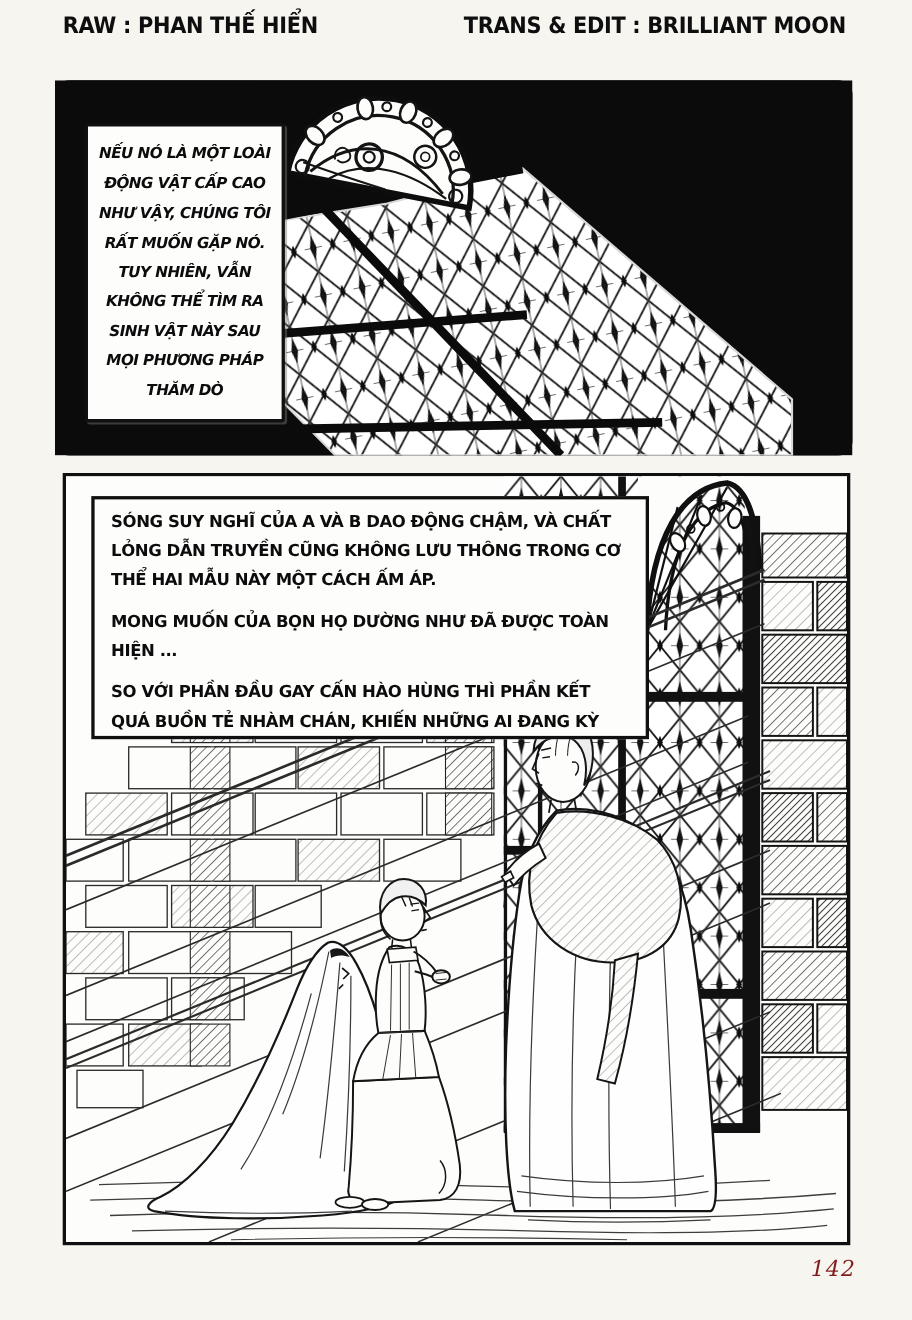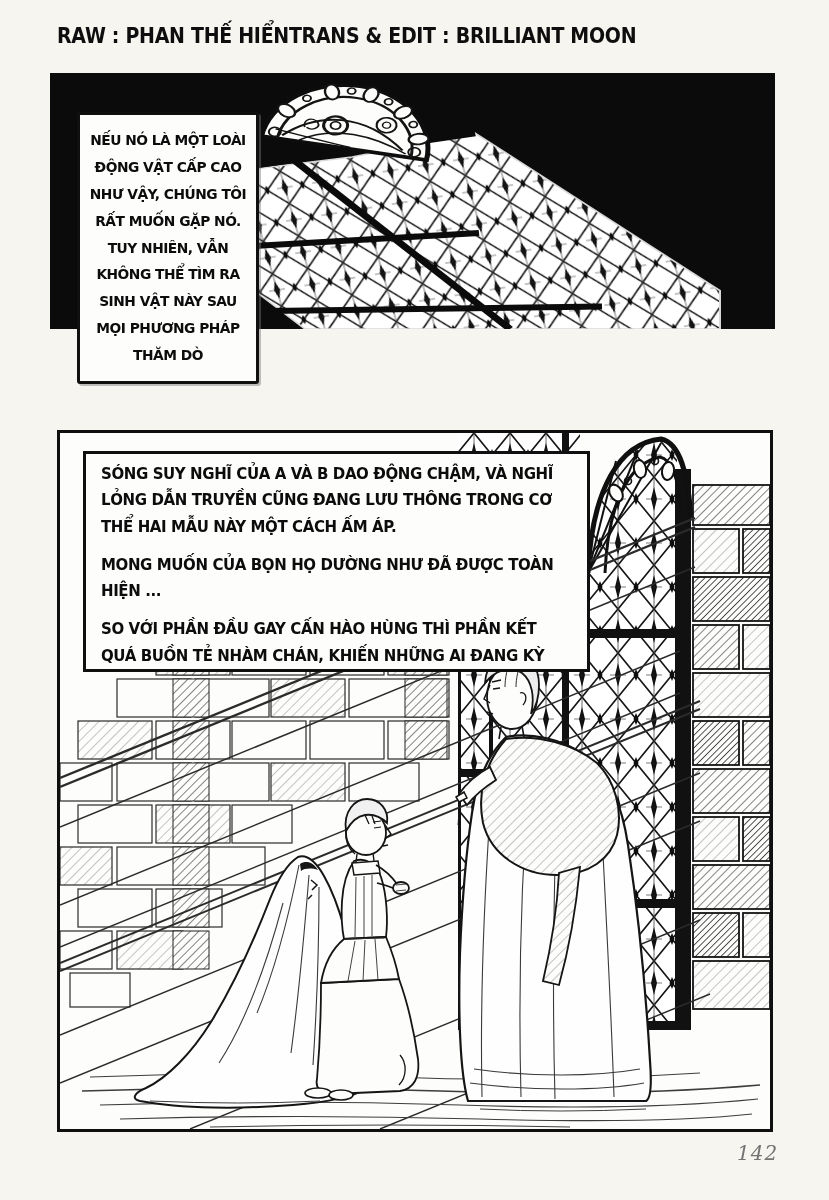--- a/index.html
+++ b/index.html
@@ -1,46 +1,46 @@
 <!DOCTYPE html>
 <html><head>
 <meta charset="utf-8">
 <style>
   html,body{margin:0;padding:0;}
   body{width:829px;height:1200px;position:relative;background:#f7f5f0;
        font-family:"DejaVu Sans","Liberation Sans",sans-serif;overflow:hidden;}
   .page{position:absolute;inset:0;}
   
-  .credits{position:absolute;top:24px;left:57px;width:712px;display:flex;
-           align-items:flex-start;}
+  .credits{position:absolute;top:12px;left:57px;width:712px;display:flex;
+           justify-content:space-between;align-items:flex-start;}
   .credit{font-size:19px;font-weight:700;color:#0e0e0e;letter-spacing:-0.3px;
           transform:scaleY(1.08);transform-origin:top left;white-space:nowrap;}
   
   .panel{position:absolute;box-sizing:border-box;}
-  #panel1{left:50px;top:73px;width:725px;height:256px;background:#0b0b0b;border-radius:13px;}
+  #panel1{left:50px;top:73px;width:725px;height:341px;background:#0b0b0b;border-radius:13px;font-style:italic;}
   #panel2{left:57px;top:430px;width:716px;height:702px;background:#fdfdfb;
           border:3px solid #0f0f0f;}
   .art{position:absolute;inset:0;width:100%;height:100%;}
   
   .bubble{position:absolute;background:#fdfdfc;border:3px solid #101010;border-radius:3px;
           display:flex;align-items:center;justify-content:center;text-align:center;
           box-shadow:2px 2px 0 rgba(120,120,120,.45);}
   .bubble-text{white-space:pre-line;font-size:13.8px;font-weight:700;color:#0c0c0c;
                line-height:1.95;letter-spacing:-0.5px;padding:4px 5px;}
   #bubble-left{left:27px;top:39px;width:176px;height:266px;}
   #bubble-right{left:487px;top:35px;width:204px;height:263px;}
   
   .narration{position:absolute;left:23px;top:18px;width:507px;height:221px;overflow:hidden;
              background:#fdfdfc;border:3px solid #101010;box-sizing:border-box;
              padding:7px 15px 4px 15px;}
   .narration p{margin:0 0 12px 0;font-size:15px;font-weight:700;color:#0c0c0c;
                line-height:1.75;letter-spacing:-0.4px;}
   
   .page-number{position:absolute;left:737px;top:1141px;font-family:"DejaVu Serif","Liberation Serif",serif;
-               font-style:italic;font-size:20px;color:#737373;letter-spacing:1px;}
+               font-style:italic;font-size:20px;color:#7f1d1d;letter-spacing:1px;}
 </style>
 </head>
 <body>
 
 <svg width="0" height="0" style="position:absolute">
   <defs>
     <pattern id="lat" width="36" height="44" patternUnits="userSpaceOnUse">
       <rect width="36" height="44" fill="#ffffff"></rect>
       <path d="M0,22 L18,0 L36,22 M0,22 L18,44 L36,22" fill="none" stroke="#151515" stroke-width="1.7"></path>
       <line x1="18" y1="0" x2="18" y2="44" stroke="#444" stroke-width="0.8"></line>
@@ -318,20 +318,20 @@
         </g>
       </g>
 
       <g stroke="#3d3d3d" fill="none">
         <path d="M 90,668 Q 180,672 260,668" stroke-width="1"></path>
         <path d="M 420,676 Q 500,680 586,676" stroke-width="1"></path>
       </g>
     </svg>
 
     <div class="narration">
-      <p>SÓNG SUY NGHĨ CỦA A VÀ B DAO ĐỘNG CHẬM, VÀ NGHĨ LỎNG DẪN TRUYỀN CŨNG ĐANG LƯU THÔNG TRONG CƠ THỂ HAI MẪU NÀY MỘT CÁCH ẤM ÁP.</p>
+      <p>SÓNG SUY NGHĨ CỦA A VÀ B DAO ĐỘNG CHẬM, VÀ CHẤT LỎNG DẪN TRUYỀN CŨNG KHÔNG LƯU THÔNG TRONG CƠ THỂ HAI MẪU NÀY MỘT CÁCH ẤM ÁP.</p>
       <p>MONG MUỐN CỦA BỌN HỌ DƯỜNG NHƯ ĐÃ ĐƯỢC TOÀN HIỆN ...</p>
       <p>SO VỚI PHẦN ĐẦU GAY CẤN HÀO HÙNG THÌ PHẦN KẾT QUÁ BUỒN TẺ NHÀM CHÁN, KHIẾN NHỮNG AI ĐANG KỲ VỌNG SẼ CẢM THẤY CÓ PHẦN THẤT VỌNG...</p>
     </div>
   </div>
 
   <div class="page-number">142</div>
 </div>
 
 </body></html>

